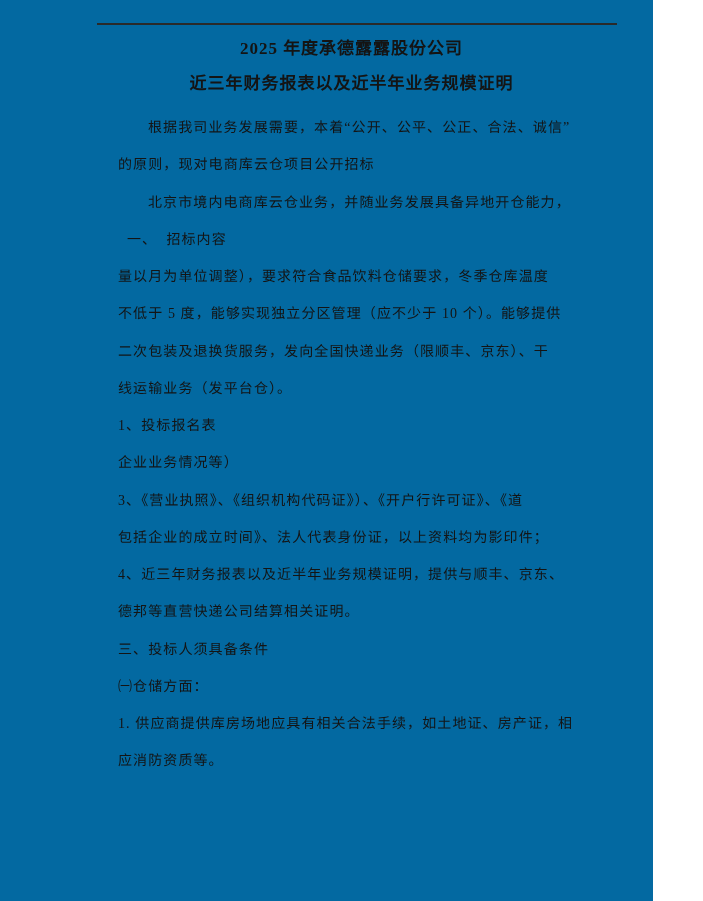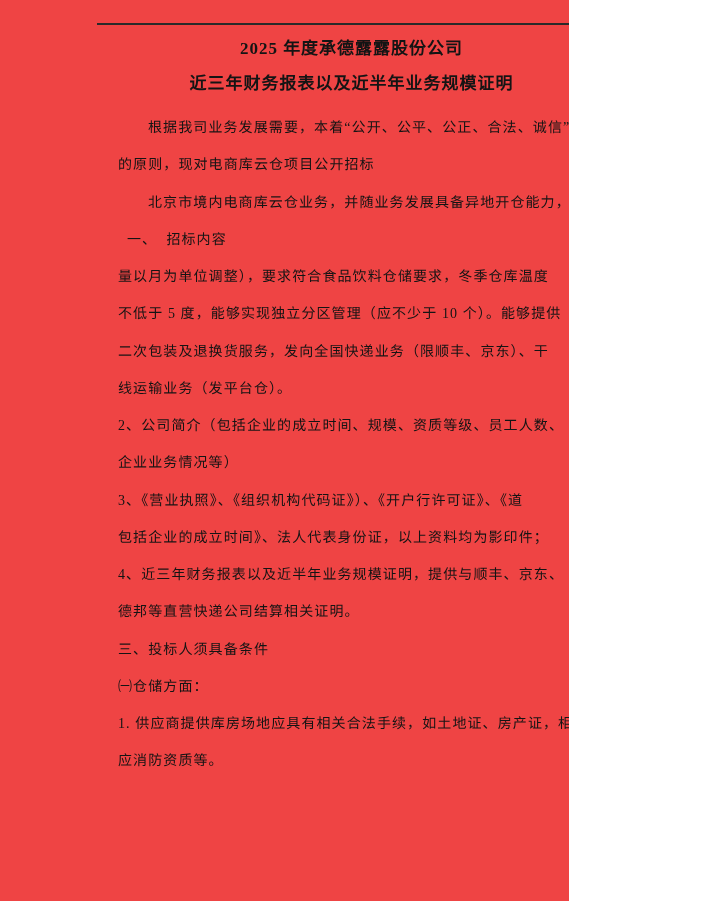--- a/index.html
+++ b/index.html
@@ -2,23 +2,23 @@
 <html lang="zh-CN"><head>
 <meta charset="utf-8">
 <style>
   html, body {
     margin: 0;
     padding: 0;
     background: #ffffff;
   }
   .page {
     position: relative;
-    width: 569px;
+    width: 653px;
     height: 901px;
-    background: #ef4444;
+    background: #0369a1;
     overflow: hidden;
     font-family: "Liberation Serif", "DejaVu Serif", serif;
     color: #141414;
   }
   .header-rule {
     position: absolute;
     top: 23px;
     left: 97px;
     width: 520px;
     height: 2px;
@@ -66,21 +66,21 @@
 
   <div class="body-lines">
     <div class="line first">根据我司业务发展需要，本着“公开、公平、公正、合法、诚信”</div>
     <div class="line">的原则，现对电商库云仓项目公开招标</div>
     <div class="line first">北京市境内电商库云仓业务，并随业务发展具备异地开仓能力，</div>
     <div class="line hnum">一、  招标内容</div>
     <div class="line">量以月为单位调整），要求符合食品饮料仓储要求，冬季仓库温度</div>
     <div class="line">不低于 5 度，能够实现独立分区管理（应不少于 10 个）。能够提供</div>
     <div class="line">二次包装及退换货服务，发向全国快递业务（限顺丰、京东）、干</div>
     <div class="line">线运输业务（发平台仓）。</div>
-    <div class="line">2、公司简介（包括企业的成立时间、规模、资质等级、员工人数、</div>
+    <div class="line">1、投标报名表</div>
     <div class="line">企业业务情况等）</div>
     <div class="line">3、《营业执照》、《组织机构代码证》）、《开户行许可证》、《道</div>
     <div class="line">包括企业的成立时间》、法人代表身份证，以上资料均为影印件；</div>
     <div class="line">4、近三年财务报表以及近半年业务规模证明，提供与顺丰、京东、</div>
     <div class="line">德邦等直营快递公司结算相关证明。</div>
     <div class="line">三、投标人须具备条件</div>
     <div class="line">㈠仓储方面：</div>
     <div class="line">1. 供应商提供库房场地应具有相关合法手续，如土地证、房产证，相</div>
     <div class="line">应消防资质等。</div>
   </div>

